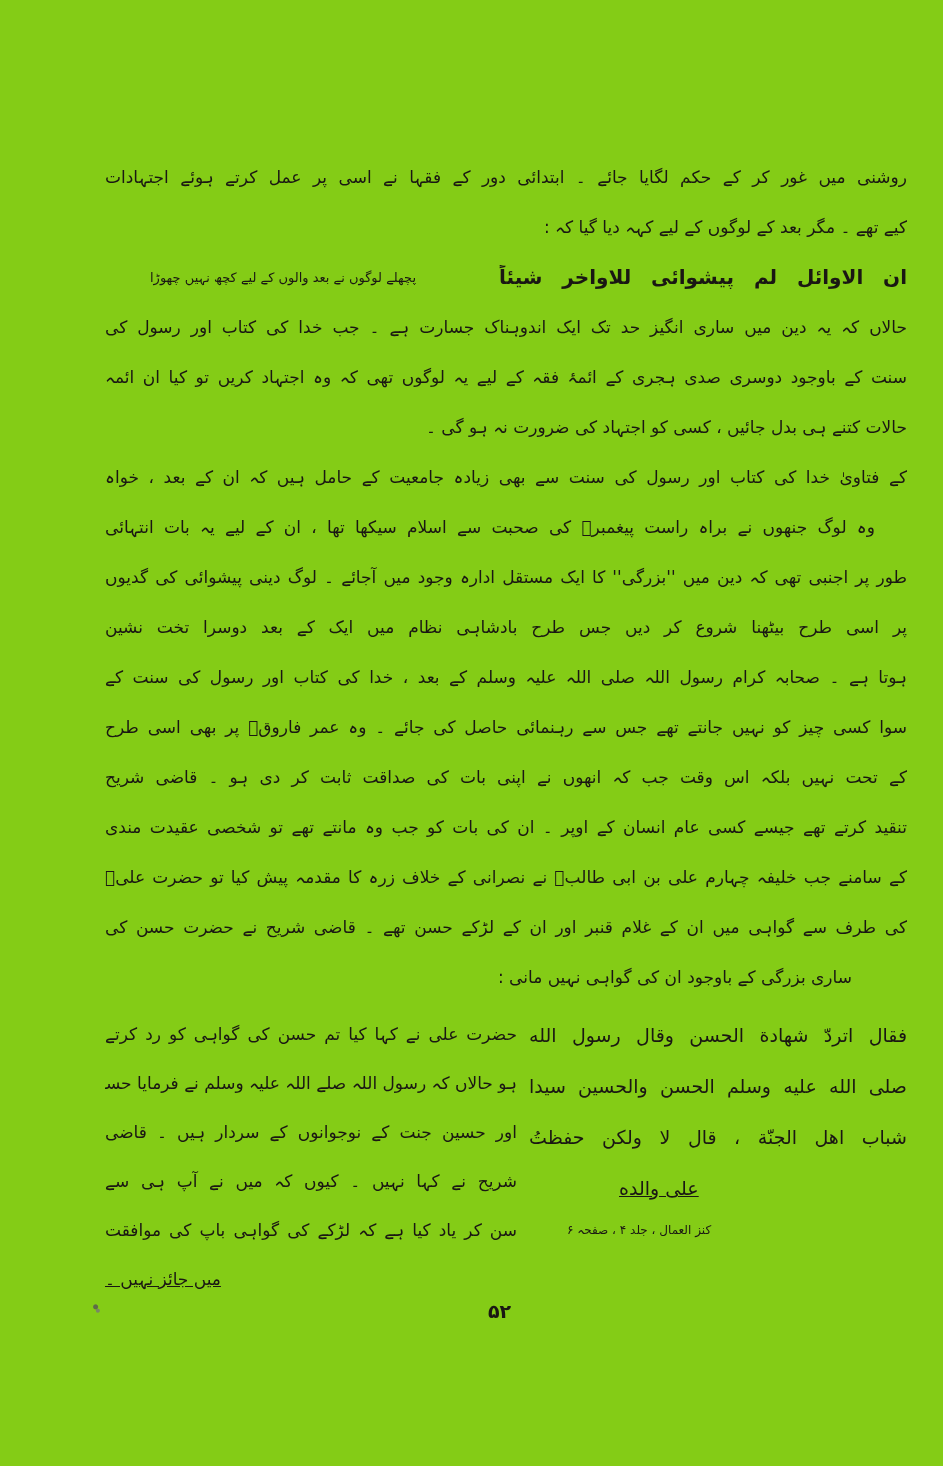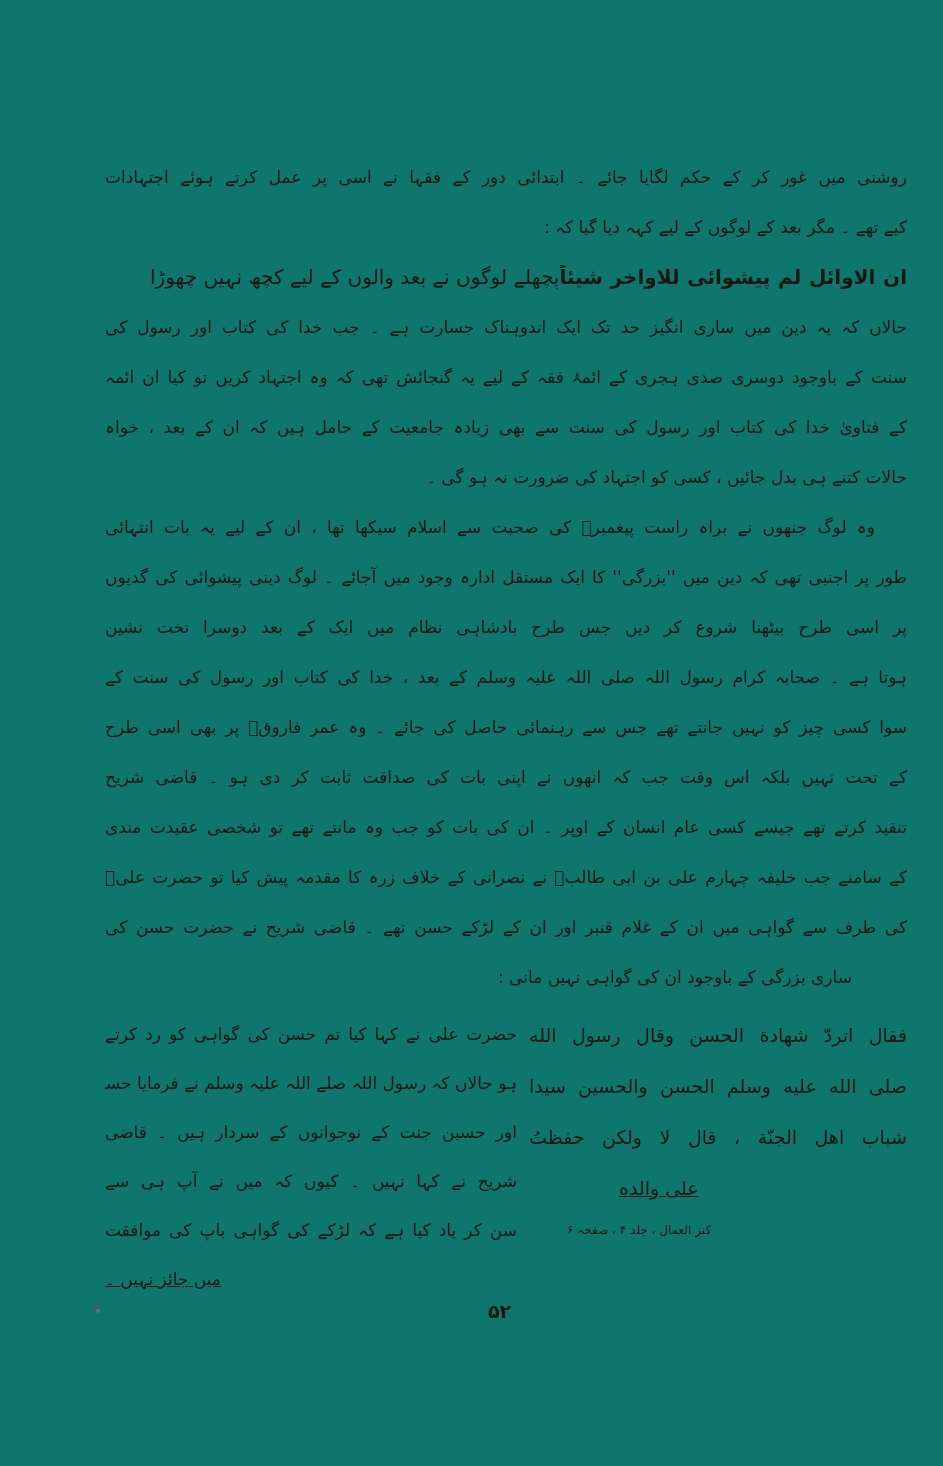--- a/index.html
+++ b/index.html
@@ -9,21 +9,21 @@
     position: relative;
     background: #fefefe;
     overflow: hidden;
     font-family: "DejaVu Sans", sans-serif;
     color: #1a1713;
     direction: rtl;
   }
   .page {
     position: absolute;
     inset: 0;
-    background: #0f766e;
+    background: #84cc16;
   }
   
   .body-text {
     position: absolute;
     top: 152px;
     right: 36px;
     width: 802px;
     direction: rtl;
   }
   .t-line {
@@ -55,21 +55,21 @@
   .quote-arabic {
     font-size: 20px;
     font-weight: bold;
     width: 408px;
     text-align: justify;
     text-align-last: justify;
     white-space: nowrap;
     overflow: hidden;
   }
   .quote-urdu {
-    font-size: 20px;
+    font-size: 13px;
     white-space: nowrap;
   }
 
   
   .columns {
     position: absolute;
     top: 1010px;
     right: 36px;
     width: 802px;
     display: flex;
@@ -132,23 +132,23 @@
         <div class="t-line line-end">کیے تھے ۔ مگر بعد کے لوگوں کے لیے کہہ دیا گیا کہ :</div>
       </div>
 
     <div class="quote-row">
       <div class="quote-arabic" lang="ar">ان الاوائل لم پیشوائی للاواخر شيئاً</div>
       <div class="quote-urdu" lang="ur">پچھلے لوگوں نے بعد والوں کے لیے کچھ نہیں چھوڑا</div>
     </div>
 
     <div>
         <div class="t-line">حالاں کہ یہ دین میں ساری انگیز حد تک ایک اندوہناک جسارت ہے ۔ جب خدا کی کتاب اور رسول کی</div>
-        <div class="t-line">سنت کے باوجود دوسری صدی ہجری کے ائمۂ فقہ کے لیے یہ گنجائش تھی کہ وہ اجتہاد کریں تو کیا ان ائمہ</div>
+        <div class="t-line">سنت کے باوجود دوسری صدی ہجری کے ائمۂ فقہ کے لیے یہ لوگوں تھی کہ وہ اجتہاد کریں تو کیا ان ائمہ</div>
+        <div class="t-line line-end">حالات کتنے ہی بدل جائیں ، کسی کو اجتہاد کی ضرورت نہ ہو گی ۔</div>
         <div class="t-line">کے فتاویٰ خدا کی کتاب اور رسول کی سنت سے بھی زیادہ جامعیت کے حامل ہیں کہ ان کے بعد ، خواہ</div>
-        <div class="t-line line-end">حالات کتنے ہی بدل جائیں ، کسی کو اجتہاد کی ضرورت نہ ہو گی ۔</div>
       </div>
 
     <div>
         <div class="t-line line-indent">وہ لوگ جنھوں نے براہ راست پیغمبرؐ کی صحبت سے اسلام سیکھا تھا ، ان کے لیے یہ بات انتہائی</div>
         <div class="t-line">طور پر اجنبی تھی کہ دین میں ''بزرگی'' کا ایک مستقل ادارہ وجود میں آجائے ۔ لوگ دینی پیشوائی کی گدیوں</div>
         <div class="t-line">پر اسی طرح بیٹھنا شروع کر دیں جس طرح بادشاہی نظام میں ایک کے بعد دوسرا تخت نشین</div>
         <div class="t-line">ہوتا ہے ۔ صحابہ کرام رسول اللہ صلی اللہ علیہ وسلم کے بعد ، خدا کی کتاب اور رسول کی سنت کے</div>
         <div class="t-line">سوا کسی چیز کو نہیں جانتے تھے جس سے رہنمائی حاصل کی جائے ۔ وہ عمر فاروقؓ پر بھی اسی طرح</div>
         <div class="t-line">کے تحت نہیں بلکہ اس وقت جب کہ انھوں نے اپنی بات کی صداقت ثابت کر دی ہو ۔ قاضی شریح</div>
         <div class="t-line">تنقید کرتے تھے جیسے کسی عام انسان کے اوپر ۔ ان کی بات کو جب وہ مانتے تھے تو شخصی عقیدت مندی</div>

